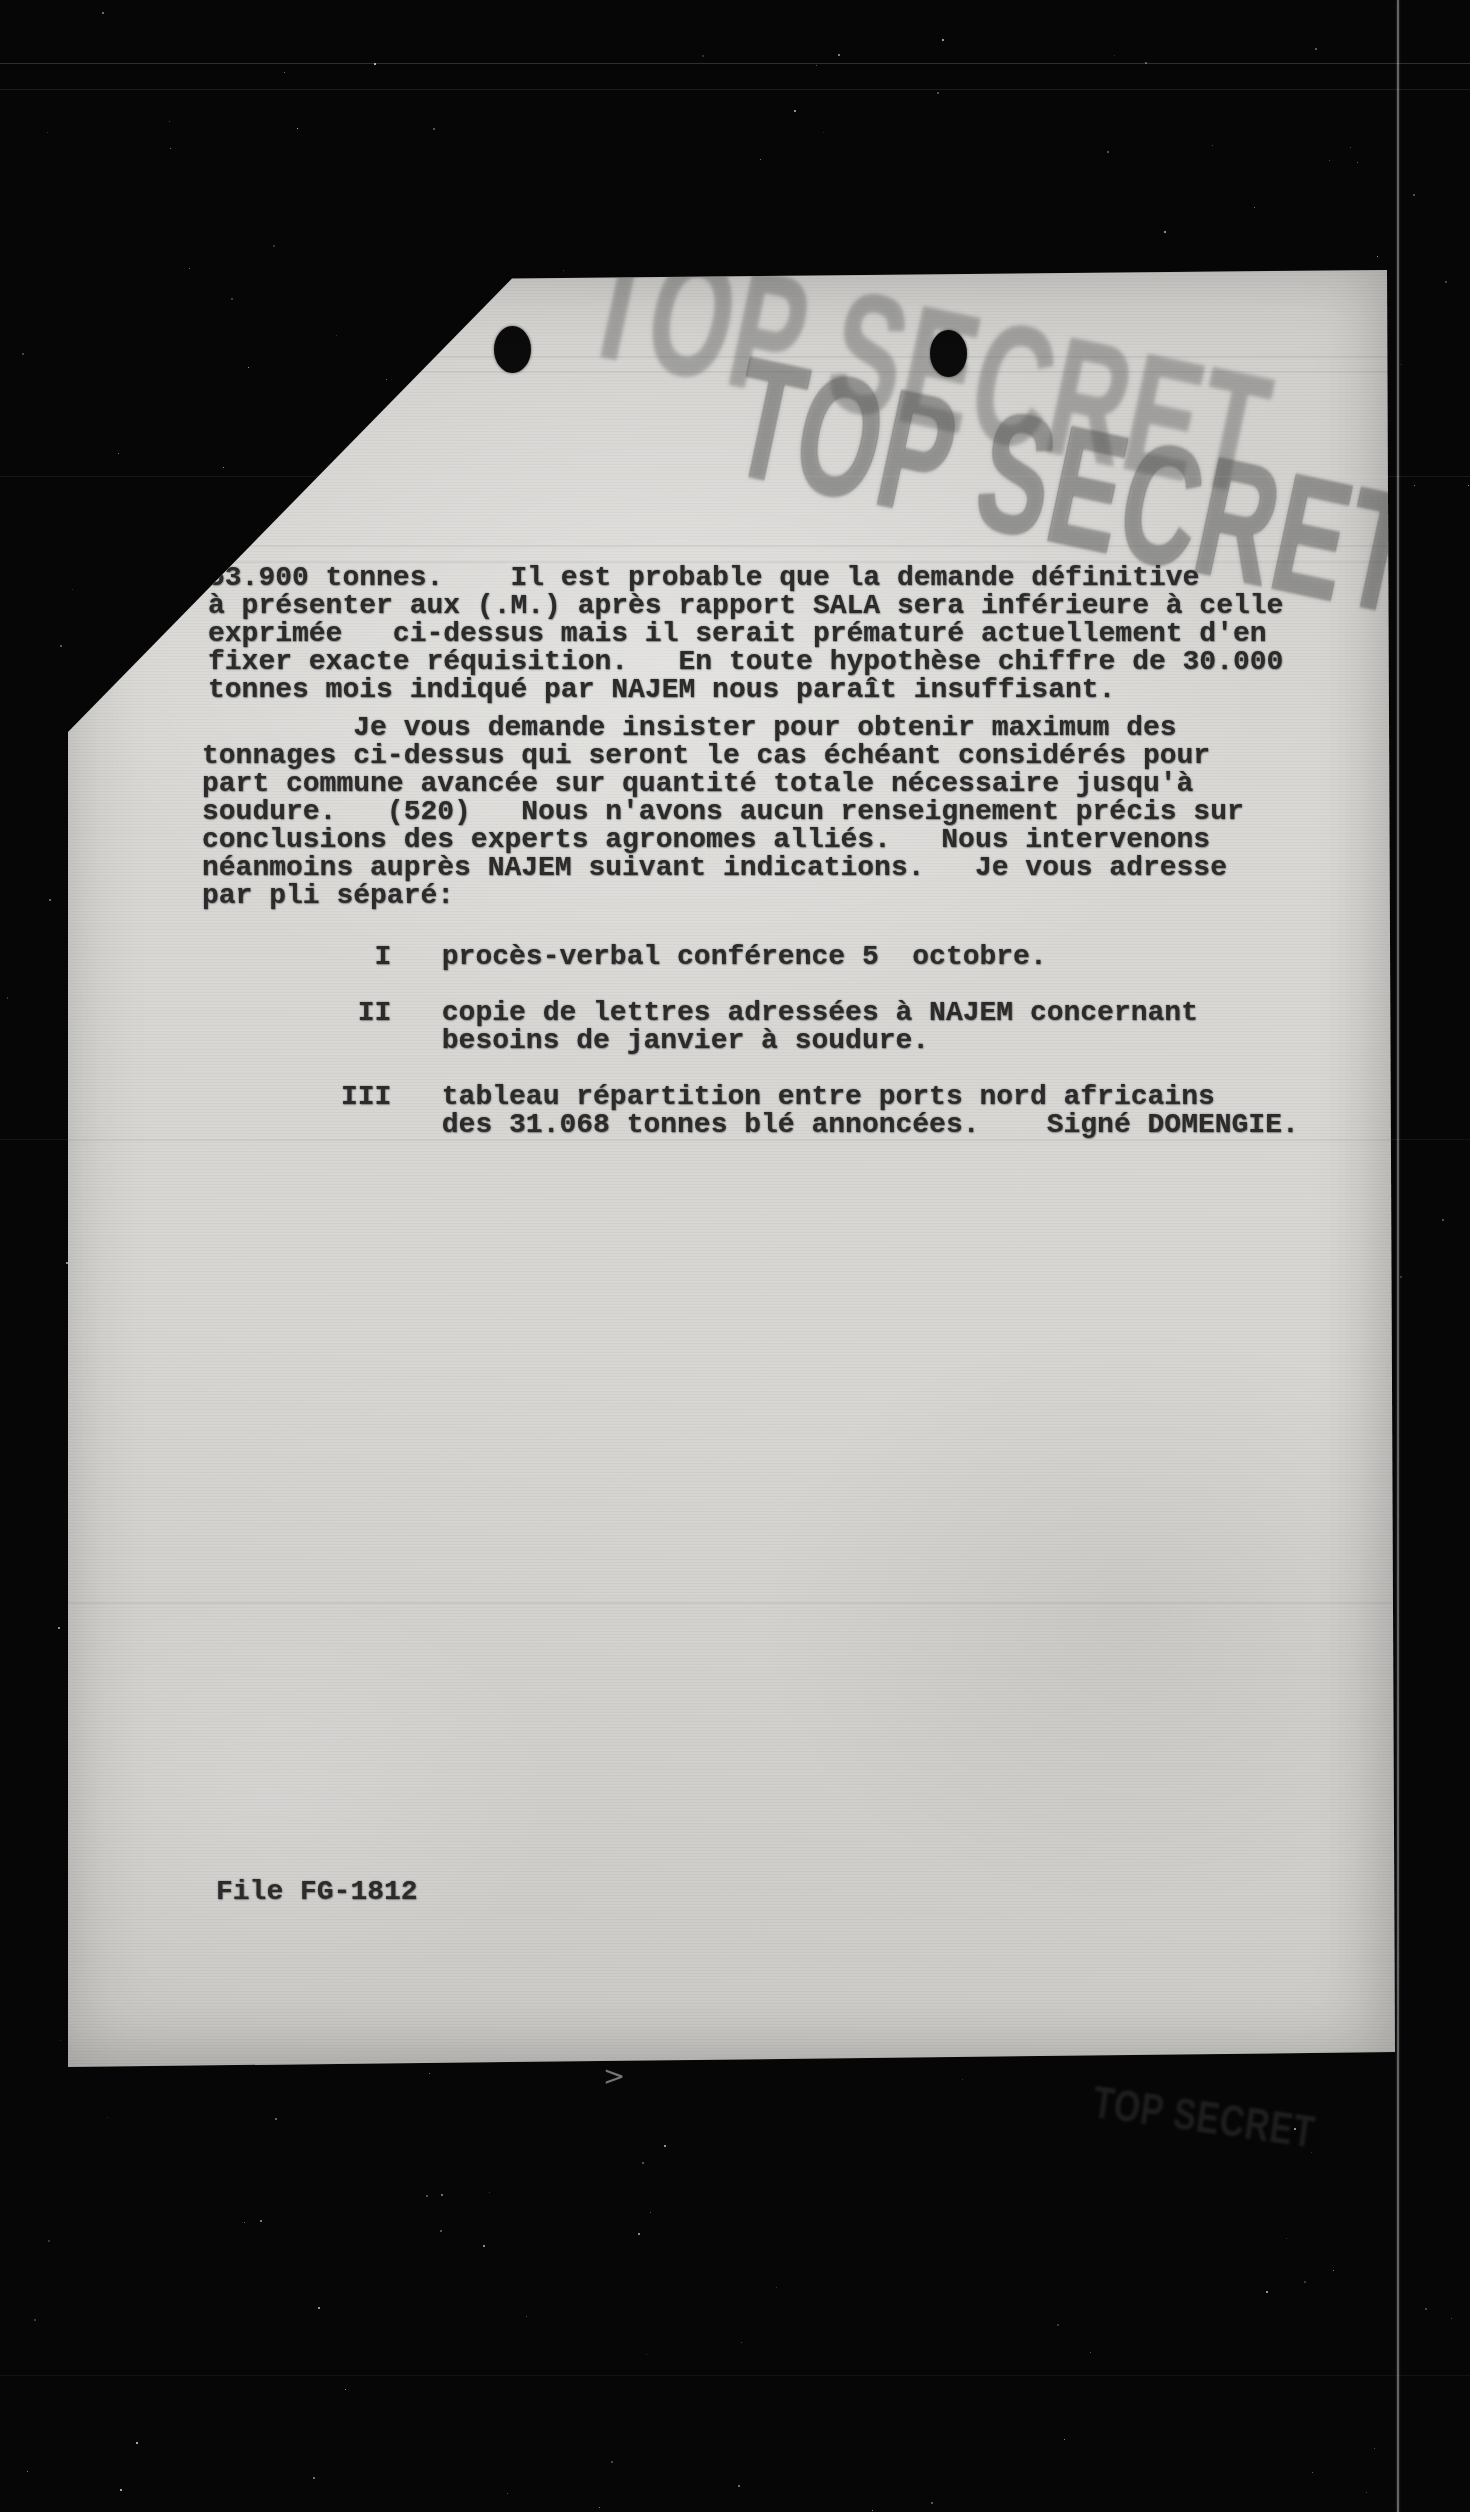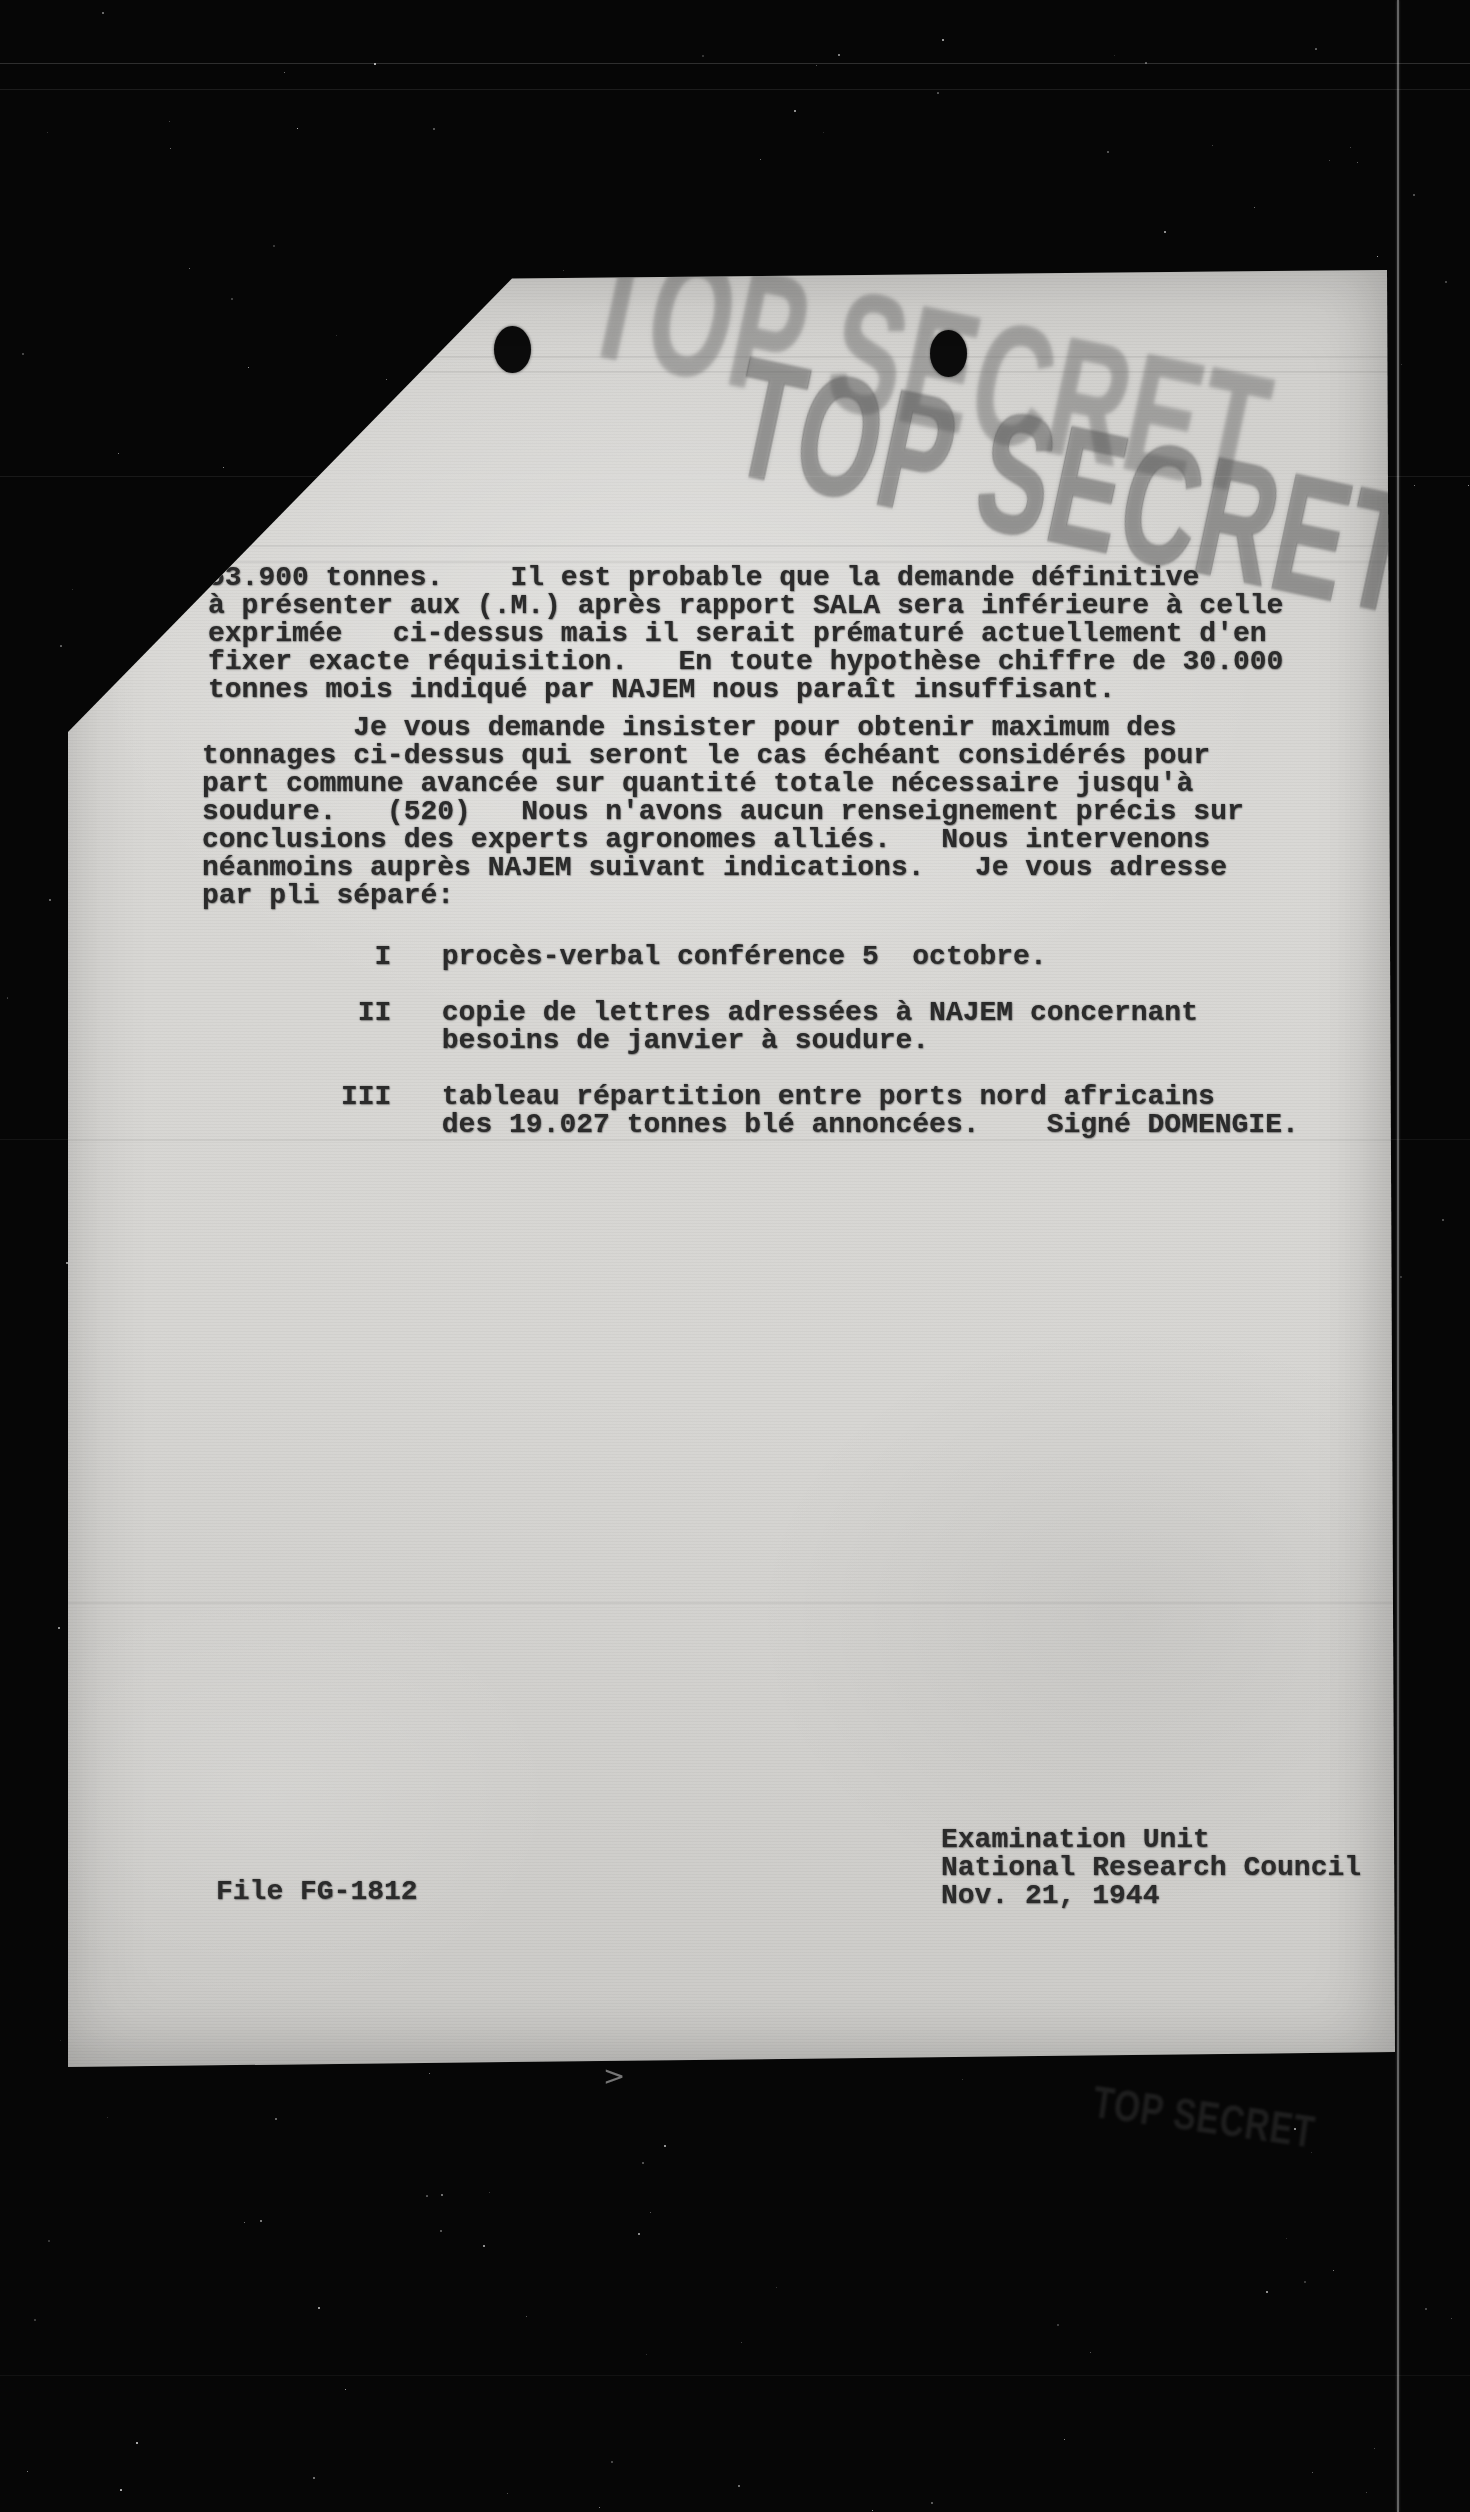--- a/index.html
+++ b/index.html
@@ -81,25 +81,22 @@
 conclusions des experts agronomes alliés.   Nous intervenons
 néanmoins auprès NAJEM suivant indications.   Je vous adresse
 par pli séparé:</div>
 
     <div class="tw" style="left:273px;top:673px">  I   procès-verbal conférence 5  octobre.
 
  II   copie de lettres adressées à NAJEM concernant
       besoins de janvier à soudure.
 
 III   tableau répartition entre ports nord africains
-      des 19.027 tonnes blé annoncées.    Signé DOMENGIE.</div>
-
-    <div class="tw" style="left:873px;top:1556px">Examination Unit
-National Research Council
-Nov. 21, 1944</div>
+      des 31.068 tonnes blé annoncées.    Signé DOMENGIE.</div>
+
 
     <div class="tw" style="left:148px;top:1608px">File FG-1812</div>
 
     <svg id="x-mark" viewBox="0 0 100 178">
       <path d="M18 18 C 35 55, 60 110, 90 168" stroke="#474747" stroke-width="7" fill="none" stroke-linecap="round" opacity="0.8"></path>
       <path d="M85 10 C 70 40, 40 105, 14 160" stroke="#474747" stroke-width="6" fill="none" stroke-linecap="round" opacity="0.75"></path>
       <path d="M78 8 C 84 6, 92 10, 88 16" stroke="#474747" stroke-width="5" fill="none" opacity="0.6"></path>
     </svg>
   </div>
 

